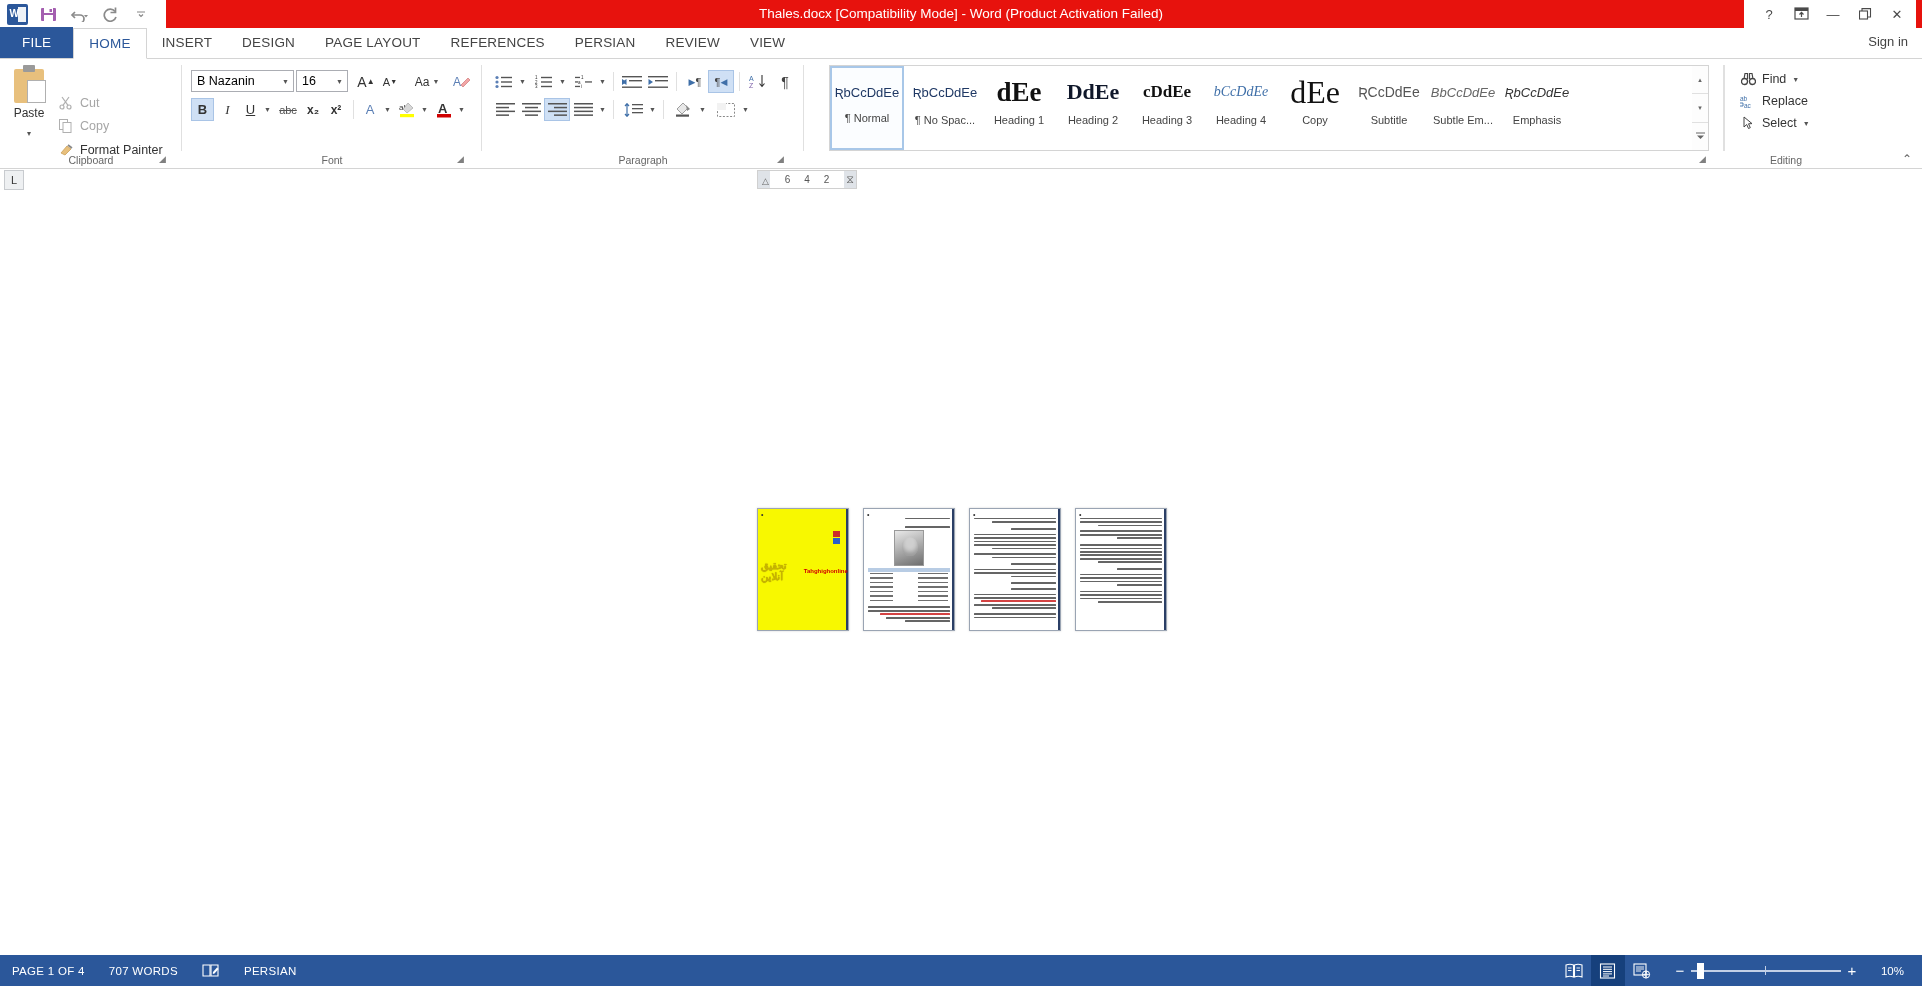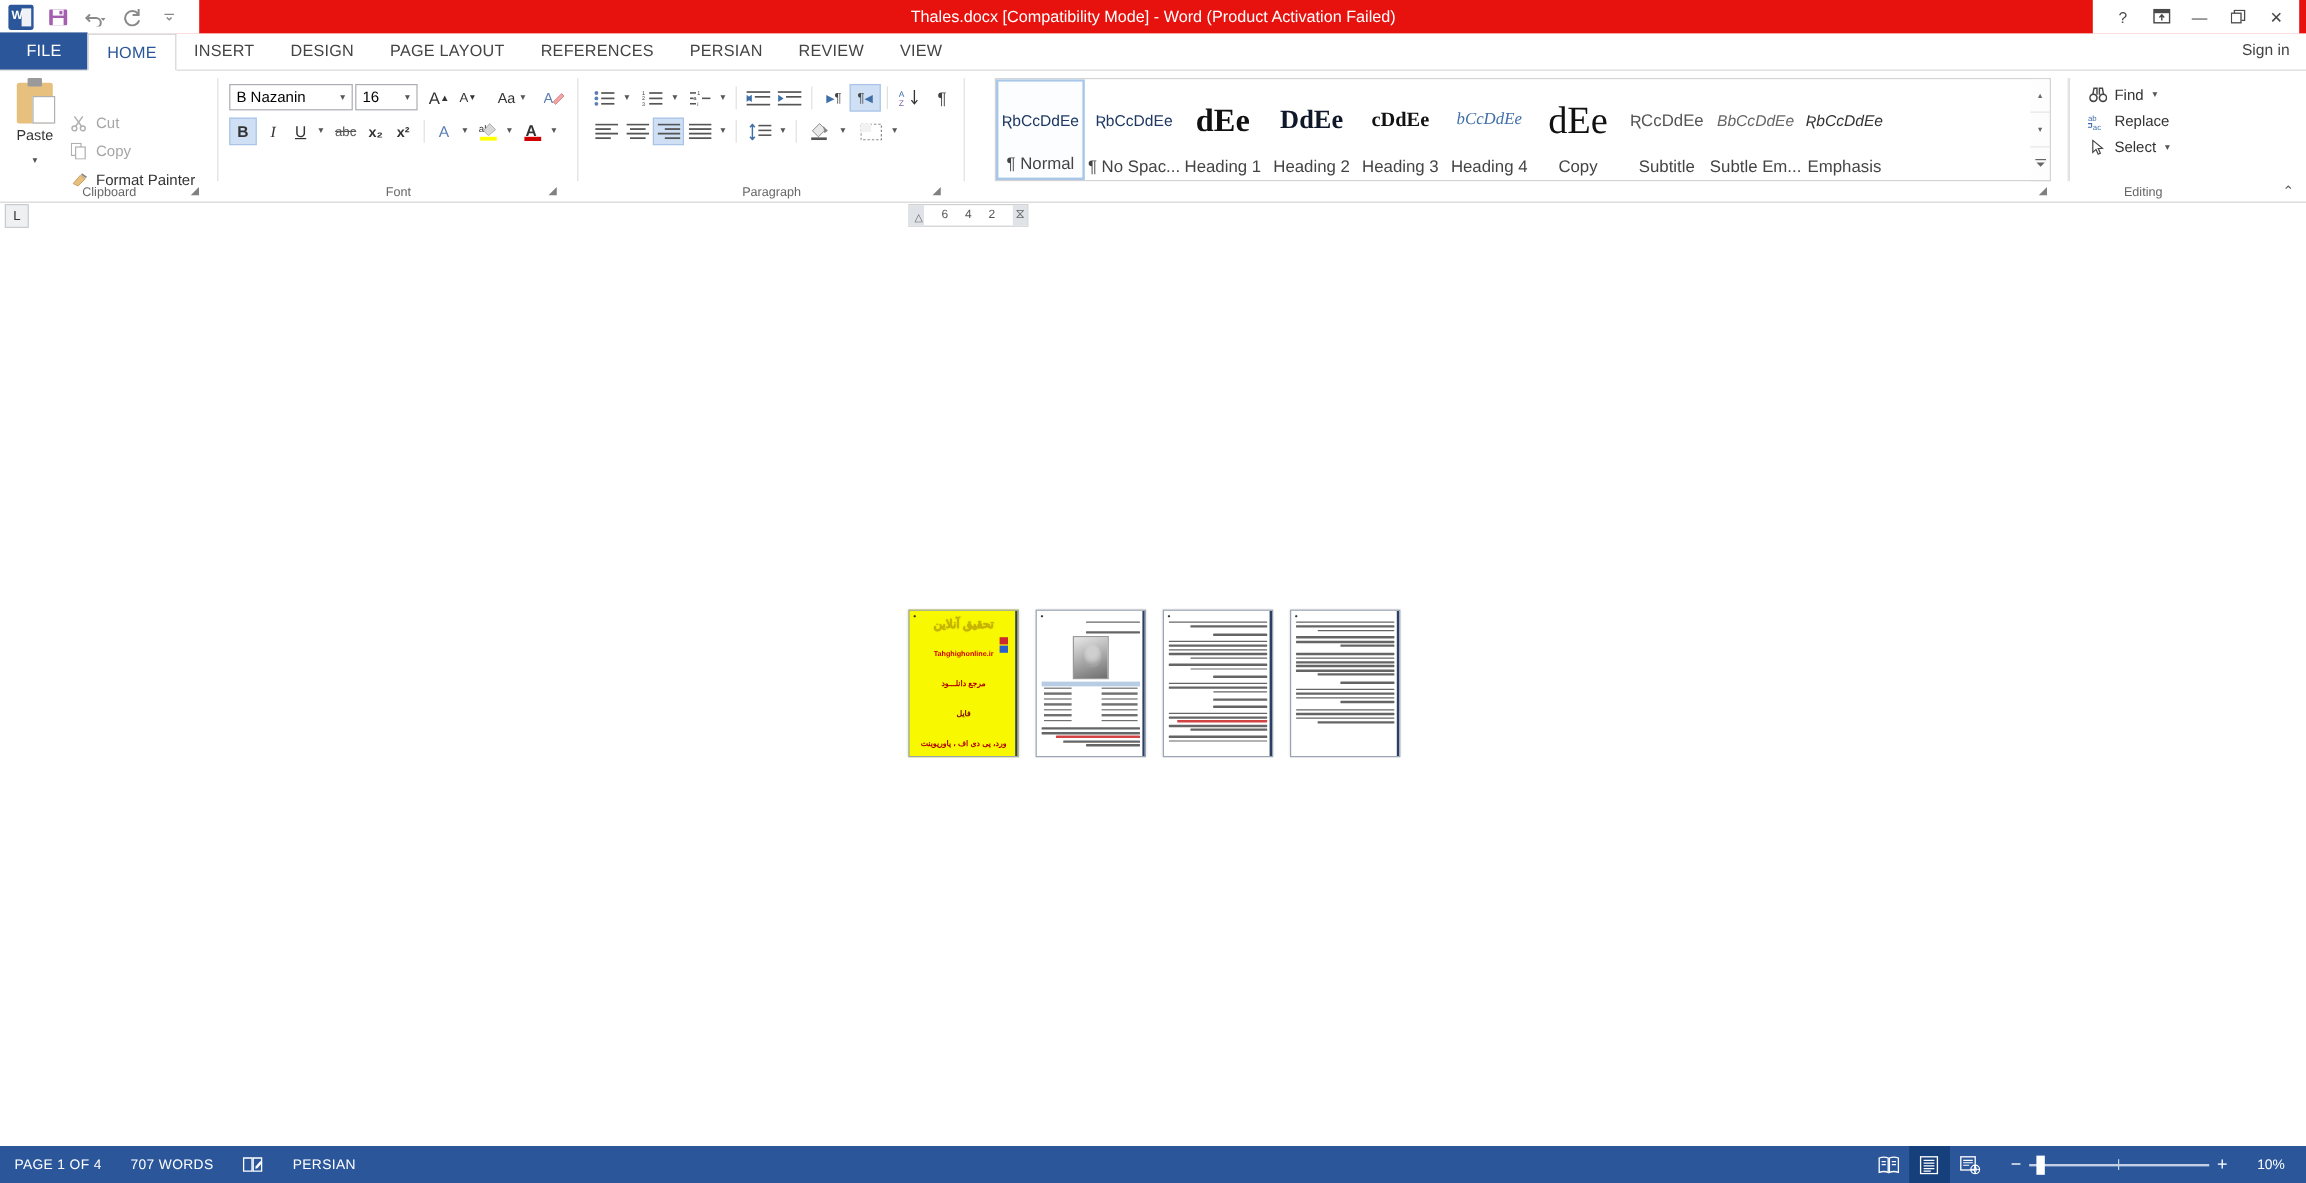--- a/index.html
+++ b/index.html
@@ -134,21 +134,21 @@
   .style-item {
     position: absolute; top: 0; width: 74px; height: 84px;
     display: flex; flex-direction: column; align-items: center; cursor: pointer;
     padding-top: 4px;
   }
   .style-item.sel { border: 2px solid #a8c7e8; background: #fbfdff; }
   .style-preview {
     flex: 1; display: flex; align-items: center; justify-content: center;
     font-size: 13px; overflow: hidden; white-space: nowrap; width: 100%;
   }
-  .style-name { font-size: 14px; color: #444; padding-bottom: 4px; white-space: nowrap; }
+  .style-name { font-size: 11px; color: #444; padding-bottom: 24px; white-space: nowrap; }
   .styles-scroll {
     position: absolute; top: 6px; width: 17px; height: 86px;
     display: flex; flex-direction: column; border: 1px solid #d4d4d4; border-left: none;
   }
   .ss-btn {
     flex: 1; display: flex; align-items: center; justify-content: center;
     font-size: 7px; color: #666; cursor: pointer; border-bottom: 1px solid #e0e0e0;
     background: #fdfdfd;
   }
 
@@ -204,21 +204,21 @@
   }
   .page-rtl-edge {
     position: absolute; right: 0; top: 0; width: 2px; height: 100%; background: #2b3f66;
   }
   .page-mark {
     position: absolute; left: 3px; top: 2px; font-size: 7px; color: #333; line-height: 1;
   }
 
   
   .ad-page { background: #f8f800; }
-  .ad-inner { position: absolute; inset: 3px; display: flex; flex-direction: column; gap: 17px; align-items: center; padding-top: 2px; }
+  .ad-inner { position: absolute; inset: 3px; display: flex; flex-direction: row; gap: 17px; align-items: center; padding-top: 2px; }
   .ad-title { font-size: 10px; color: #c8b400; font-weight: bold; letter-spacing: -0.5px; text-shadow: 0 0 1px #a09000; }
   .ad-url { font-size: 6px; color: #d00000; font-weight: bold; }
   .ad-line { font-size: 6.5px; color: #b00000; font-weight: bold; white-space: nowrap; }
   .ad-line.dark { color: #7a0000; }
   .ad-phone { font-size: 7px; color: #cc0000; font-weight: bold; }
   .ad-logos { position: absolute; right: 8px; top: 22px; display: flex; flex-direction: column; gap: 1px; }
   .ad-logo-sq { width: 7px; height: 6px; }
 
   
   .tl { height: 1.6px; background: #2a2a2a; opacity: .72; margin: 1.9px 0; border-radius: .5px; }

